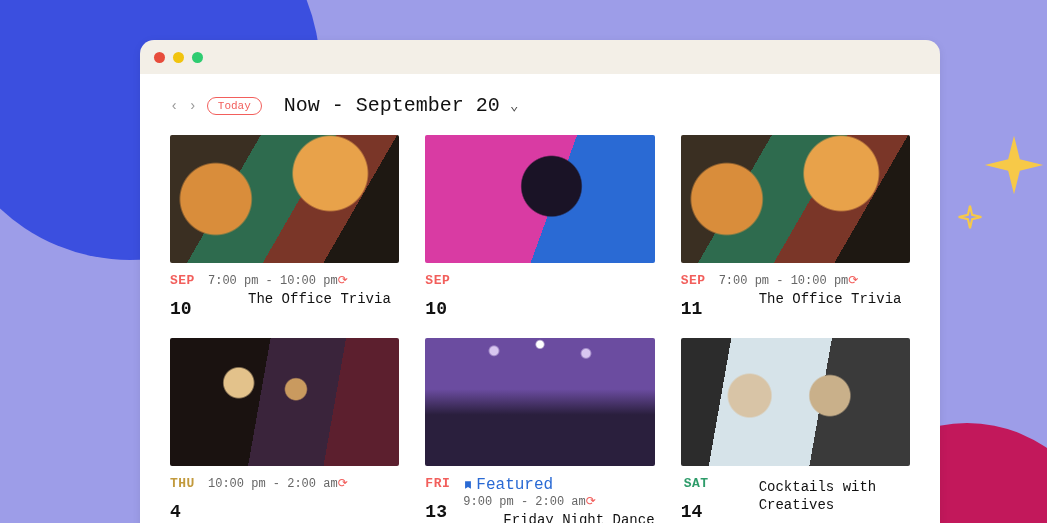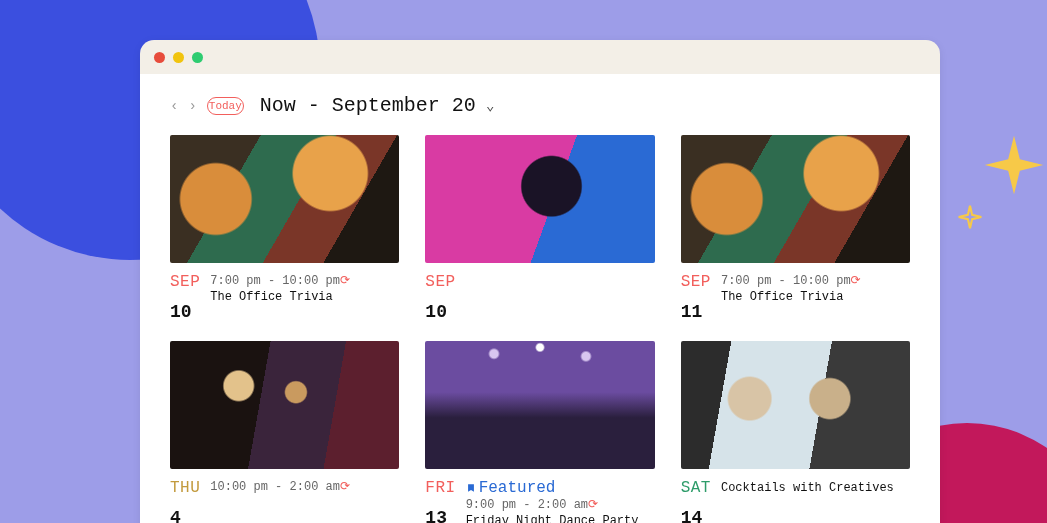--- a/index.html
+++ b/index.html
@@ -75,29 +75,29 @@
     color: #999;
     font-size: 14px;
     cursor: pointer;
     user-select: none;
   }
   .today-btn {
     border: 1px solid #f25f5c;
     color: #f25f5c;
     background: transparent;
     border-radius: 14px;
-    padding: 2px 1px;
+    padding: 2px 10px;
     font-family: inherit;
     font-size: 11px;
     cursor: pointer;
   }
   .range {
     font-size: 20px;
     color: #111;
-    margin-left: 6px;
+    margin-left: 12px;
     display: flex;
     align-items: center;
     gap: 10px;
     cursor: pointer;
   }
   .chev { color: #444; font-size: 14px; }
   .grid {
     display: grid;
     grid-template-columns: repeat(3, 1fr);
     gap: 20px 26px;
@@ -145,24 +145,24 @@
     display: flex;
     gap: 10px;
     margin-top: 10px;
     font-size: 12px;
   }
   .datecol {
     text-align: left;
     min-width: 28px;
   }
   .dow {
-    font-size: 16px;
+    font-size: 13px;
     letter-spacing: 0.5px;
     color: #f25f5c;
-    font-weight: normal;
+    font-weight: bold;
   }
   .dow.thu { color: #c29a3d; }
   .dow.sat { color: #2e9c6a; text-align: right; }
   .daynum {
     font-size: 18px;
     color: #111;
     font-weight: bold;
     line-height: 1;
     margin-top: 12px;
   }
@@ -177,23 +177,24 @@
   .recur { color: #f25f5c; font-size: 12px; }
   .featured-badge {
     display: inline-flex;
     align-items: center;
     gap: 3px;
     color: #2a6ad4;
     font-size: 16px;
   }
   .title {
     color: #111;
-    font-size: 12px;
+    font-size: 14px;
     margin-top: 2px;
     line-height: 1.3;
+    margin-left: 40px;
   }
 </style>
 </head>
 <body>
 
 <div class="blob-blue"></div>
 <div class="blob-pink"></div>
 
 <svg class="star-big" width="70" height="70" viewBox="0 0 24 24" fill="currentColor">
     <path d="M12 2 L14 10 L22 12 L14 14 L12 22 L10 14 L2 12 L10 10 Z"></path>

